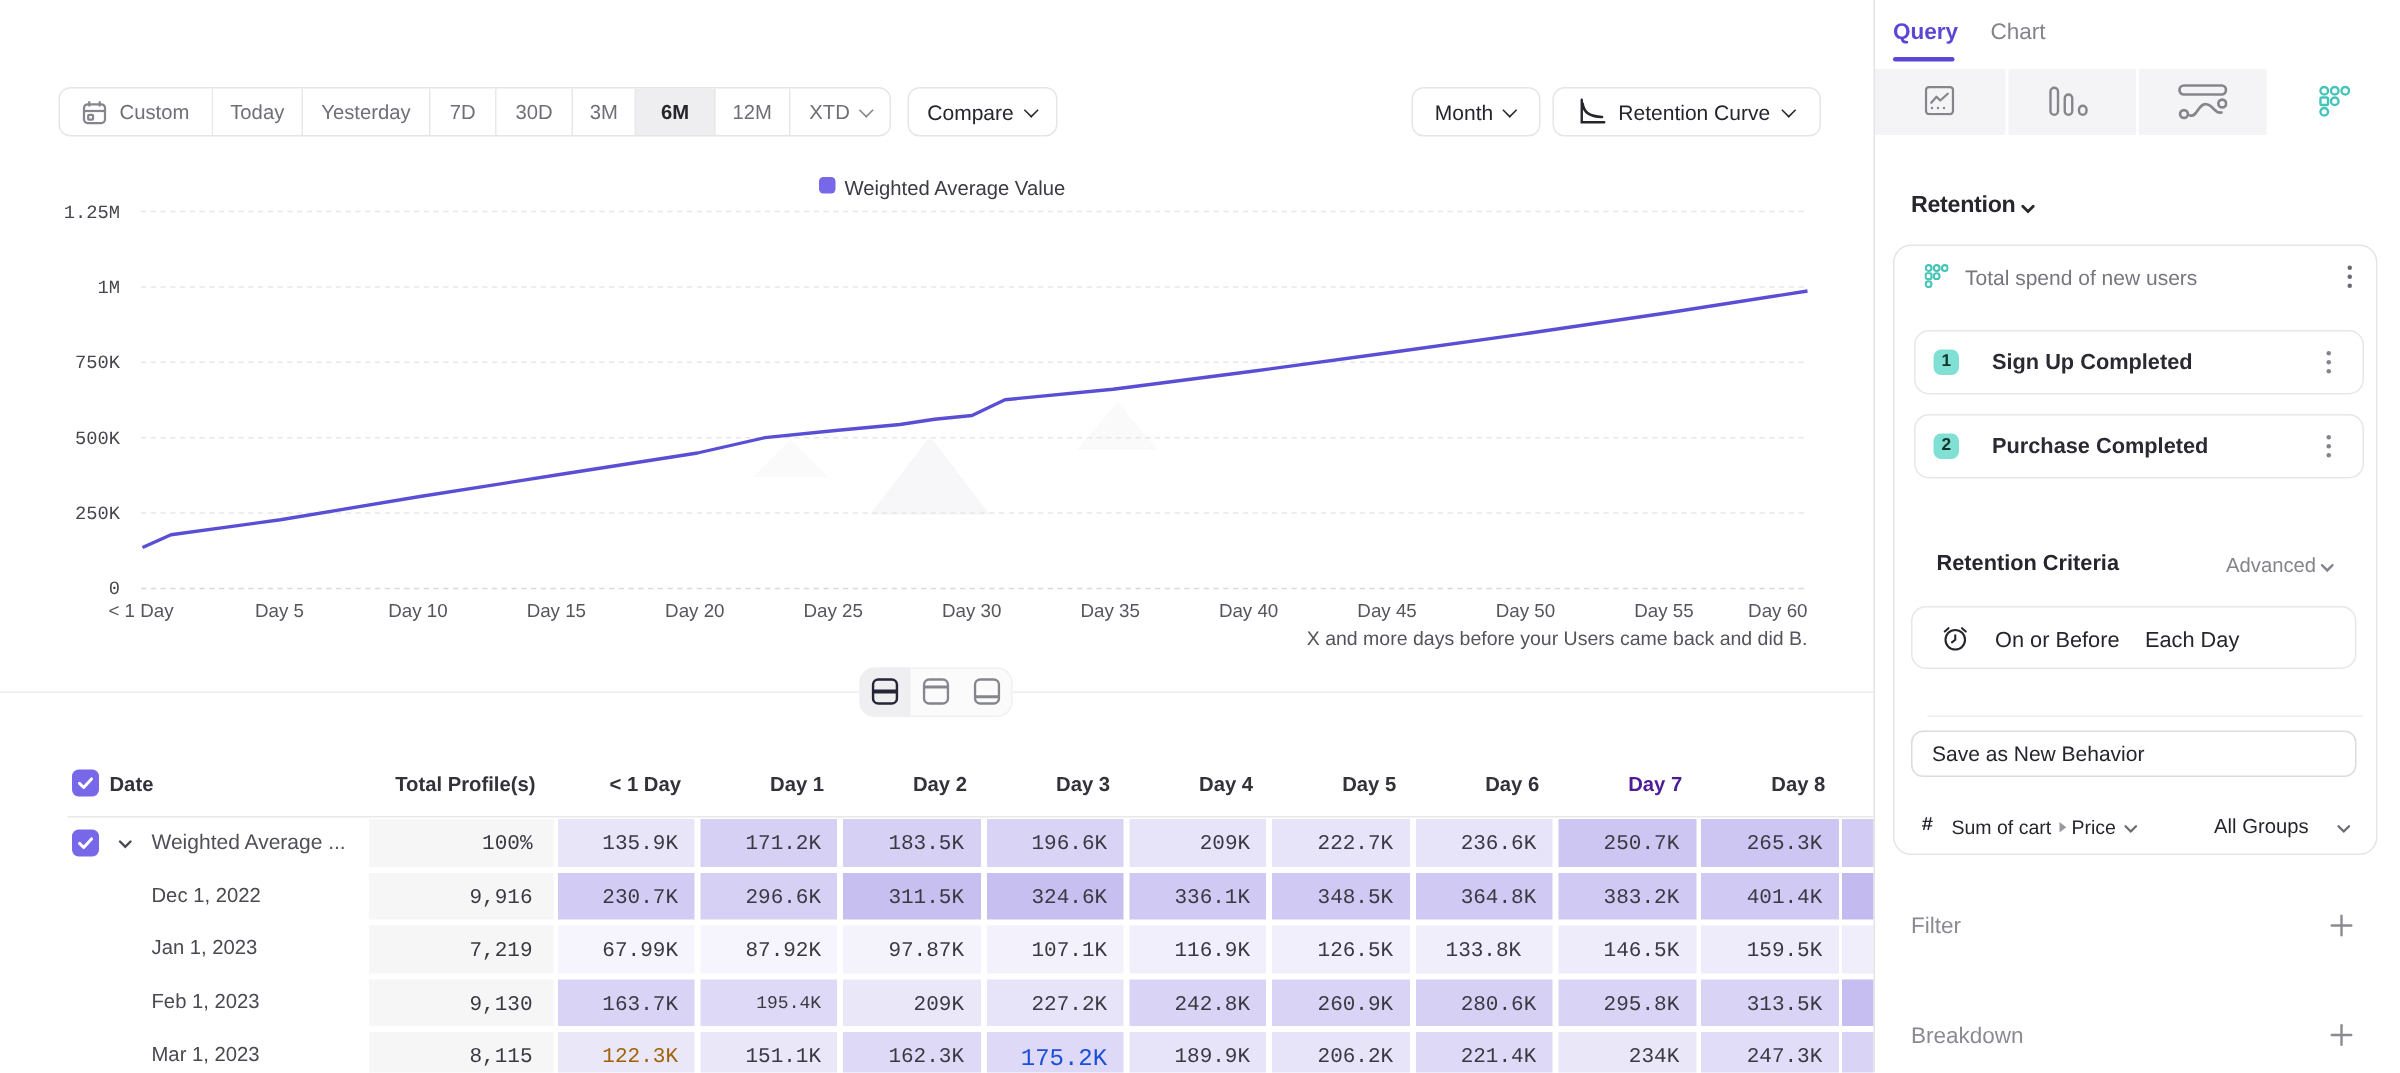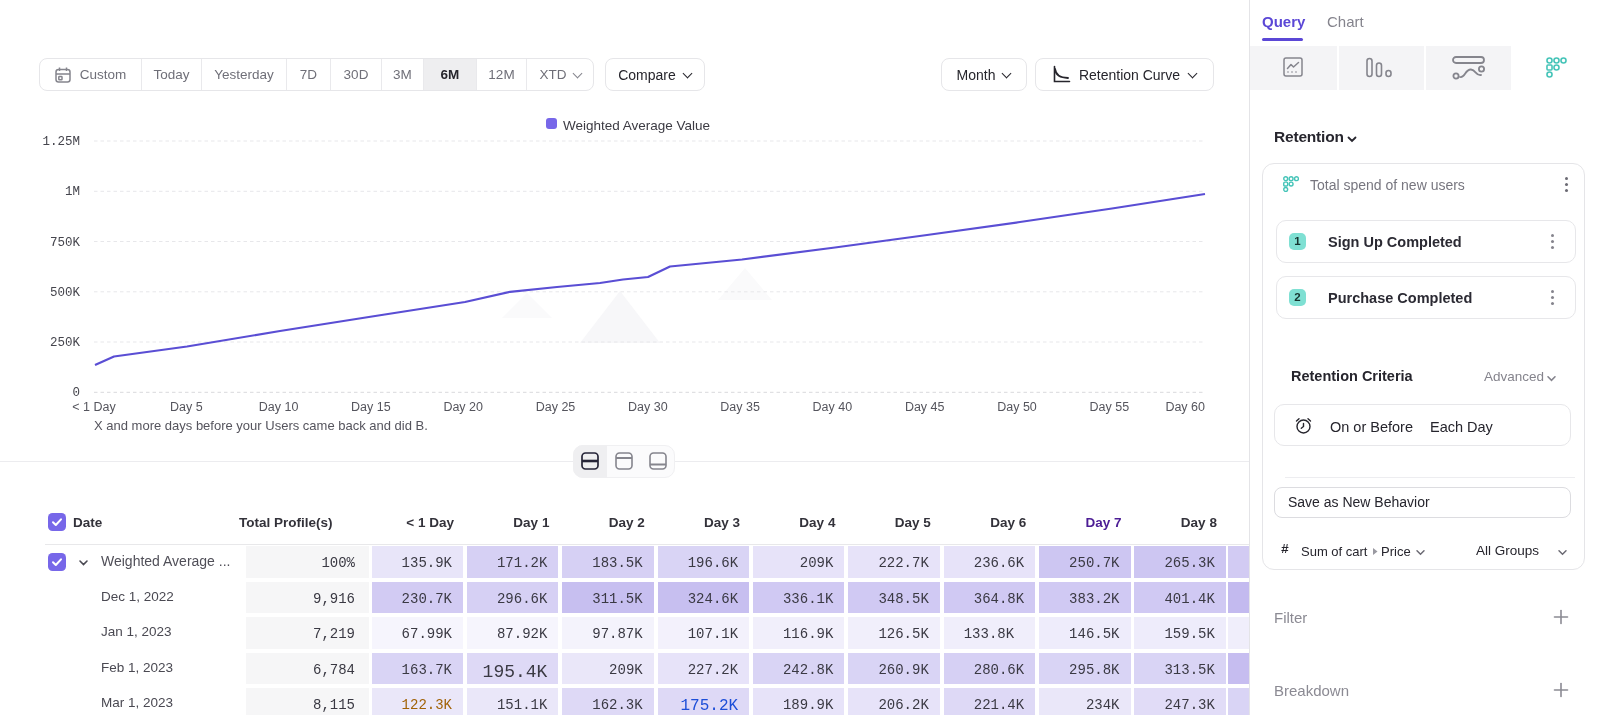--- a/index.html
+++ b/index.html
@@ -60,21 +60,21 @@
     <text x="463.2" y="411" text-anchor="middle" font-size="12.5" fill="#55555d">Day 20</text>
     <text x="555.5" y="411" text-anchor="middle" font-size="12.5" fill="#55555d">Day 25</text>
     <text x="647.8" y="411" text-anchor="middle" font-size="12.5" fill="#55555d">Day 30</text>
     <text x="740.1" y="411" text-anchor="middle" font-size="12.5" fill="#55555d">Day 35</text>
     <text x="832.4" y="411" text-anchor="middle" font-size="12.5" fill="#55555d">Day 40</text>
     <text x="924.7" y="411" text-anchor="middle" font-size="12.5" fill="#55555d">Day 45</text>
     <text x="1017" y="411" text-anchor="middle" font-size="12.5" fill="#55555d">Day 50</text>
     <text x="1109.3" y="411" text-anchor="middle" font-size="12.5" fill="#55555d">Day 55</text>
     <text x="1205" y="411" text-anchor="end" font-size="12.5" fill="#55555d">Day 60</text>
   </svg>
-<div class="abs" style="left:94px;top:418px;width:1111px;text-align:left;font-size:13px;color:#55545d;">X and more days before your Users came back and did B.</div>
+<div class="abs" style="left:94px;top:418px;width:1111px;text-align:right;font-size:13px;color:#55545d;">X and more days before your Users came back and did B.</div>
 <div class="abs" style="left:0;top:461px;width:573px;height:1px;background:#ececef;"></div>
 <div class="abs" style="left:675px;top:461px;width:574px;height:1px;background:#ececef;"></div>
 <div class="abs" style="left:573px;top:445px;width:102px;height:33px;border-radius:10px;background:#fbfbfc;border:1px solid #f0f0f2;"></div>
 <div class="abs" style="left:573px;top:445px;width:34px;height:33px;border-radius:10px 0 0 10px;background:#efeff1;"></div>
 <svg class="abs" style="left:581px;top:452px" width="18" height="18" viewBox="0 0 18 18" fill="none" stroke="#262538" stroke-width="1.7">
     <rect x="1" y="1" width="16" height="16" rx="3.5"></rect>
     <line x1="1" y1="9" x2="17" y2="9" stroke-width="2.6"></line>
   </svg>
 <svg class="abs" style="left:615px;top:452px" width="18" height="18" viewBox="0 0 18 18" fill="none" stroke="#85858d" stroke-width="1.6">
     <rect x="1" y="1" width="16" height="16" rx="3.5"></rect>
@@ -83,21 +83,21 @@
 <svg class="abs" style="left:649px;top:452px" width="18" height="18" viewBox="0 0 18 18" fill="none" stroke="#85858d" stroke-width="1.6">
     <rect x="1" y="1" width="16" height="16" rx="3.5"></rect>
     <line x1="1" y1="12.5" x2="17" y2="12.5" stroke-width="2"></line>
   </svg>
 <div class="abs" style="left:48px;top:513px;width:18px;height:18px;border-radius:4.5px;background:#7767e9;"></div>
 <svg class="abs" style="left:48px;top:513px" width="18" height="18" viewBox="0 0 18 18" fill="none" stroke="#fff" stroke-width="2" stroke-linecap="round" stroke-linejoin="round">
     <path d="M5 9.3 L7.8 12 L13 6.3"></path>
   </svg>
 <div class="abs" style="left:73px;top:515px;font-size:13.5px;font-weight:700;color:#33323a;">Date</div>
 <div class="abs" style="left:45px;top:544px;width:1204px;height:1px;background:#e8e8ea;"></div>
-<div class="abs" style="left:239px;top:515px;width:118px;text-align:left;font-size:13.5px;font-weight:700;color:#33323a;">Total Profile(s)</div>
+<div class="abs" style="left:239px;top:515px;width:118px;text-align:right;font-size:13.5px;font-weight:700;color:#33323a;">Total Profile(s)</div>
 <div class="abs" style="left:371.5px;top:515px;width:82.5px;text-align:right;font-size:13.5px;font-weight:700;color:#33323a;">&lt; 1 Day</div>
 <div class="abs" style="left:466.9px;top:515px;width:82.5px;text-align:right;font-size:13.5px;font-weight:700;color:#33323a;">Day 1</div>
 <div class="abs" style="left:562.2px;top:515px;width:82.5px;text-align:right;font-size:13.5px;font-weight:700;color:#33323a;">Day 2</div>
 <div class="abs" style="left:657.6px;top:515px;width:82.5px;text-align:right;font-size:13.5px;font-weight:700;color:#33323a;">Day 3</div>
 <div class="abs" style="left:752.9px;top:515px;width:82.5px;text-align:right;font-size:13.5px;font-weight:700;color:#33323a;">Day 4</div>
 <div class="abs" style="left:848.3px;top:515px;width:82.5px;text-align:right;font-size:13.5px;font-weight:700;color:#33323a;">Day 5</div>
 <div class="abs" style="left:943.7px;top:515px;width:82.5px;text-align:right;font-size:13.5px;font-weight:700;color:#33323a;">Day 6</div>
 <div class="abs" style="left:1039.0px;top:515px;width:82.5px;text-align:right;font-size:13.5px;font-weight:700;color:#4c1d95;">Day 7</div>
 <div class="abs" style="left:1134.4px;top:515px;width:82.5px;text-align:right;font-size:13.5px;font-weight:700;color:#33323a;">Day 8</div>
 <div class="abs" style="left:48px;top:552.5px;width:18px;height:18px;border-radius:4.5px;background:#7767e9;"></div>
@@ -168,25 +168,25 @@
 <div class="abs mono" style="left:848.3px;top:626.0px;width:80.5px;text-align:right;font-size:14px;color:#3a3943;">126.5K</div>
 <div class="abs" style="left:943.7px;top:617px;width:91.5px;height:31.5px;background:rgb(240,238,251);"></div>
 <div class="abs mono" style="left:943.7px;top:626.0px;width:80.5px;text-align:left;font-size:14px;color:#3a3943;padding-left:20px;">133.8K</div>
 <div class="abs" style="left:1039.0px;top:617px;width:91.5px;height:31.5px;background:rgb(238,236,251);"></div>
 <div class="abs mono" style="left:1039.0px;top:626.0px;width:80.5px;text-align:right;font-size:14px;color:#3a3943;">146.5K</div>
 <div class="abs" style="left:1134.4px;top:617px;width:91.5px;height:31.5px;background:rgb(238,236,251);"></div>
 <div class="abs mono" style="left:1134.4px;top:626.0px;width:80.5px;text-align:right;font-size:14px;color:#3a3943;">159.5K</div>
 <div class="abs" style="left:1227.5px;top:617px;width:21px;height:31.5px;background:rgb(240,238,251);"></div>
 <div class="abs" style="left:101px;top:659.8px;font-size:13.5px;color:#4a4952;">Feb 1, 2023</div>
 <div class="abs" style="left:246px;top:652.5px;width:123px;height:31.5px;background:#f6f6f7;"></div>
-<div class="abs mono" style="left:246px;top:661.5px;width:109px;text-align:right;font-size:14px;color:#3a3943;">6,784</div>
+<div class="abs mono" style="left:246px;top:661.5px;width:109px;text-align:right;font-size:14px;color:#3a3943;">9,130</div>
 <div class="abs" style="left:371.5px;top:652.5px;width:91.5px;height:31.5px;background:rgb(217,212,245);"></div>
 <div class="abs mono" style="left:371.5px;top:661.5px;width:80.5px;text-align:right;font-size:14px;color:#3a3943;">163.7K</div>
 <div class="abs" style="left:466.9px;top:652.5px;width:91.5px;height:31.5px;background:rgb(222,217,246);"></div>
-<div class="abs mono" style="left:466.9px;top:661.5px;width:80.5px;text-align:right;font-size:18px;color:#3a3943;">195.4K</div>
+<div class="abs mono" style="left:466.9px;top:661.5px;width:80.5px;text-align:right;font-size:12px;color:#3a3943;">195.4K</div>
 <div class="abs" style="left:562.2px;top:652.5px;width:91.5px;height:31.5px;background:rgb(234,231,249);"></div>
 <div class="abs mono" style="left:562.2px;top:661.5px;width:80.5px;text-align:right;font-size:14px;color:#3a3943;">209K</div>
 <div class="abs" style="left:657.6px;top:652.5px;width:91.5px;height:31.5px;background:rgb(231,227,249);"></div>
 <div class="abs mono" style="left:657.6px;top:661.5px;width:80.5px;text-align:right;font-size:14px;color:#3a3943;">227.2K</div>
 <div class="abs" style="left:752.9px;top:652.5px;width:91.5px;height:31.5px;background:rgb(217,212,245);"></div>
 <div class="abs mono" style="left:752.9px;top:661.5px;width:80.5px;text-align:right;font-size:14px;color:#3a3943;">242.8K</div>
 <div class="abs" style="left:848.3px;top:652.5px;width:91.5px;height:31.5px;background:rgb(217,212,245);"></div>
 <div class="abs mono" style="left:848.3px;top:661.5px;width:80.5px;text-align:right;font-size:14px;color:#3a3943;">260.9K</div>
 <div class="abs" style="left:943.7px;top:652.5px;width:91.5px;height:31.5px;background:rgb(214,208,244);"></div>
 <div class="abs mono" style="left:943.7px;top:661.5px;width:80.5px;text-align:right;font-size:14px;color:#3a3943;">280.6K</div>

